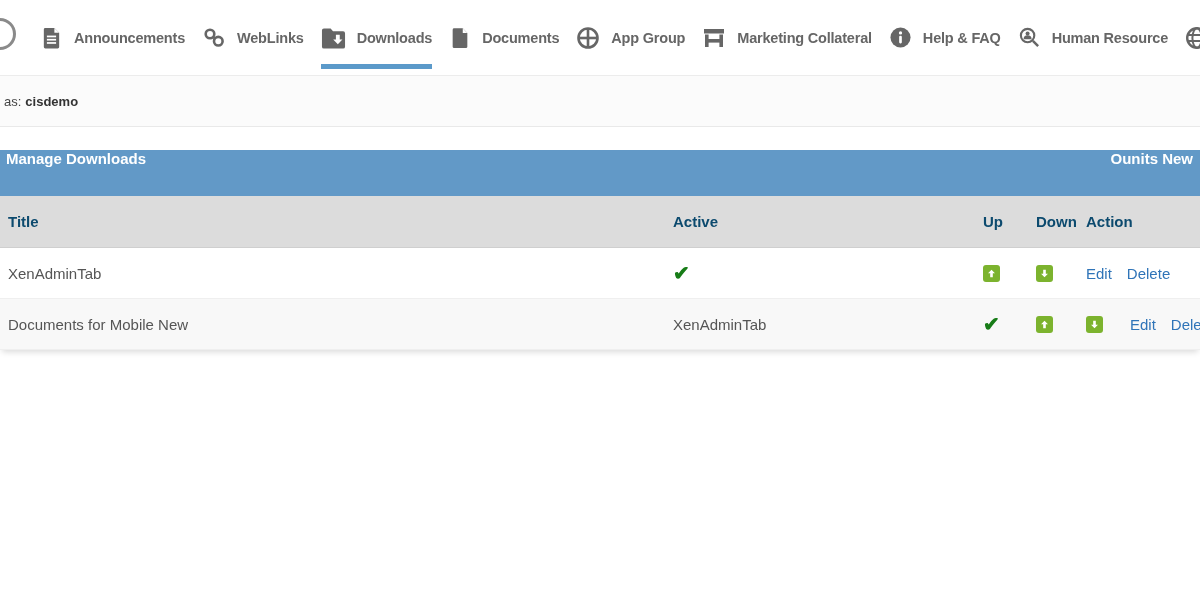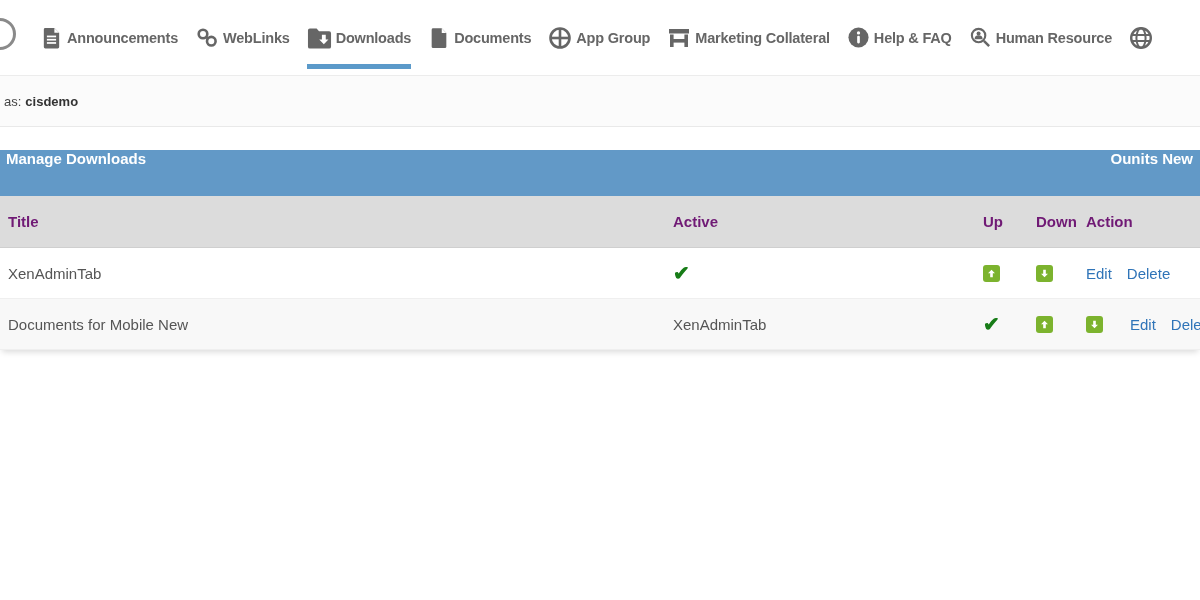--- a/index.html
+++ b/index.html
@@ -5,21 +5,21 @@
   * { margin:0; padding:0; box-sizing:border-box; }
   html,body { width:1200px; height:600px; overflow:hidden; background:#fff;
     font-family:"Liberation Sans", sans-serif; }
 
   
   .topnav { position:relative; height:76px; background:#fff; display:flex;
     align-items:center; padding-left:40px; white-space:nowrap;
     border-bottom:1px solid #ececec; }
   .nav-fragment { position:absolute; left:-16px; top:18px; width:32px; height:32px;
     border:3px solid #8a8a8a; border-radius:50%; background:#fff; }
-  .nav-item { position:relative; display:flex; align-items:center; gap:4px;
+  .nav-item { position:relative; display:flex; align-items:center; gap:11px;
     margin-right:17px; height:64px; cursor:pointer; }
   .nav-item .lbl { font-size:14.5px; font-weight:700; color:#666; letter-spacing:-0.2px; }
   .nav-item svg { display:block; }
   .nav-item.active::after { content:""; position:absolute; left:0; right:0;
     bottom:1px; height:5px; background:#5b9aca; }
 
   
   .login-strip { position:relative; height:51px; background:#fbfbfb;
     border-bottom:1px solid #e9e9e9; display:flex; align-items:center; }
   .login-text { padding-left:4px; font-size:13px; color:#444; }
@@ -31,21 +31,21 @@
   .panel { box-shadow:0 4px 6px -2px rgba(0,0,0,0.15); }
   .panel-bar { height:46px; background:#6299c7; display:flex; align-items:flex-start;
     justify-content:space-between; padding:0 7px 16px 6px; }
   .panel-title { color:#fff; font-size:15px; font-weight:700; }
   .panel-action { color:#fff; font-size:15px; font-weight:700; cursor:pointer; text-decoration:none; }
 
   
   .tbl-row { display:grid; grid-template-columns:665px 310px 53px 50px 44px 1fr;
     align-items:center; }
   .tbl-head { height:52px; background:#dcdcdc; border-bottom:1px solid #cfcfcf; }
-  .tbl-head .cell { font-size:15px; font-weight:700; color:#701a75; }
+  .tbl-head .cell { font-size:15px; font-weight:700; color:#0c4a6e; }
   .cell { padding-left:8px; }
   .data-row { height:51px; background:#fff; border-bottom:1px solid #efefef;
     font-size:15px; color:#555; }
   .data-row.alt { background:#f8f8f8; }
   .check { color:#177c17; font-size:20px; font-weight:700; line-height:1; cursor:pointer; }
   .sqbtn { display:inline-flex; width:17px; height:17px; background:#7cb32e;
     border-radius:3px; align-items:center; justify-content:center; cursor:pointer; }
   .actions { display:flex; gap:15px; padding-left:8px; }
   .lnk { color:#2f74b8; font-size:15px; text-decoration:none; cursor:pointer; }
 </style>

